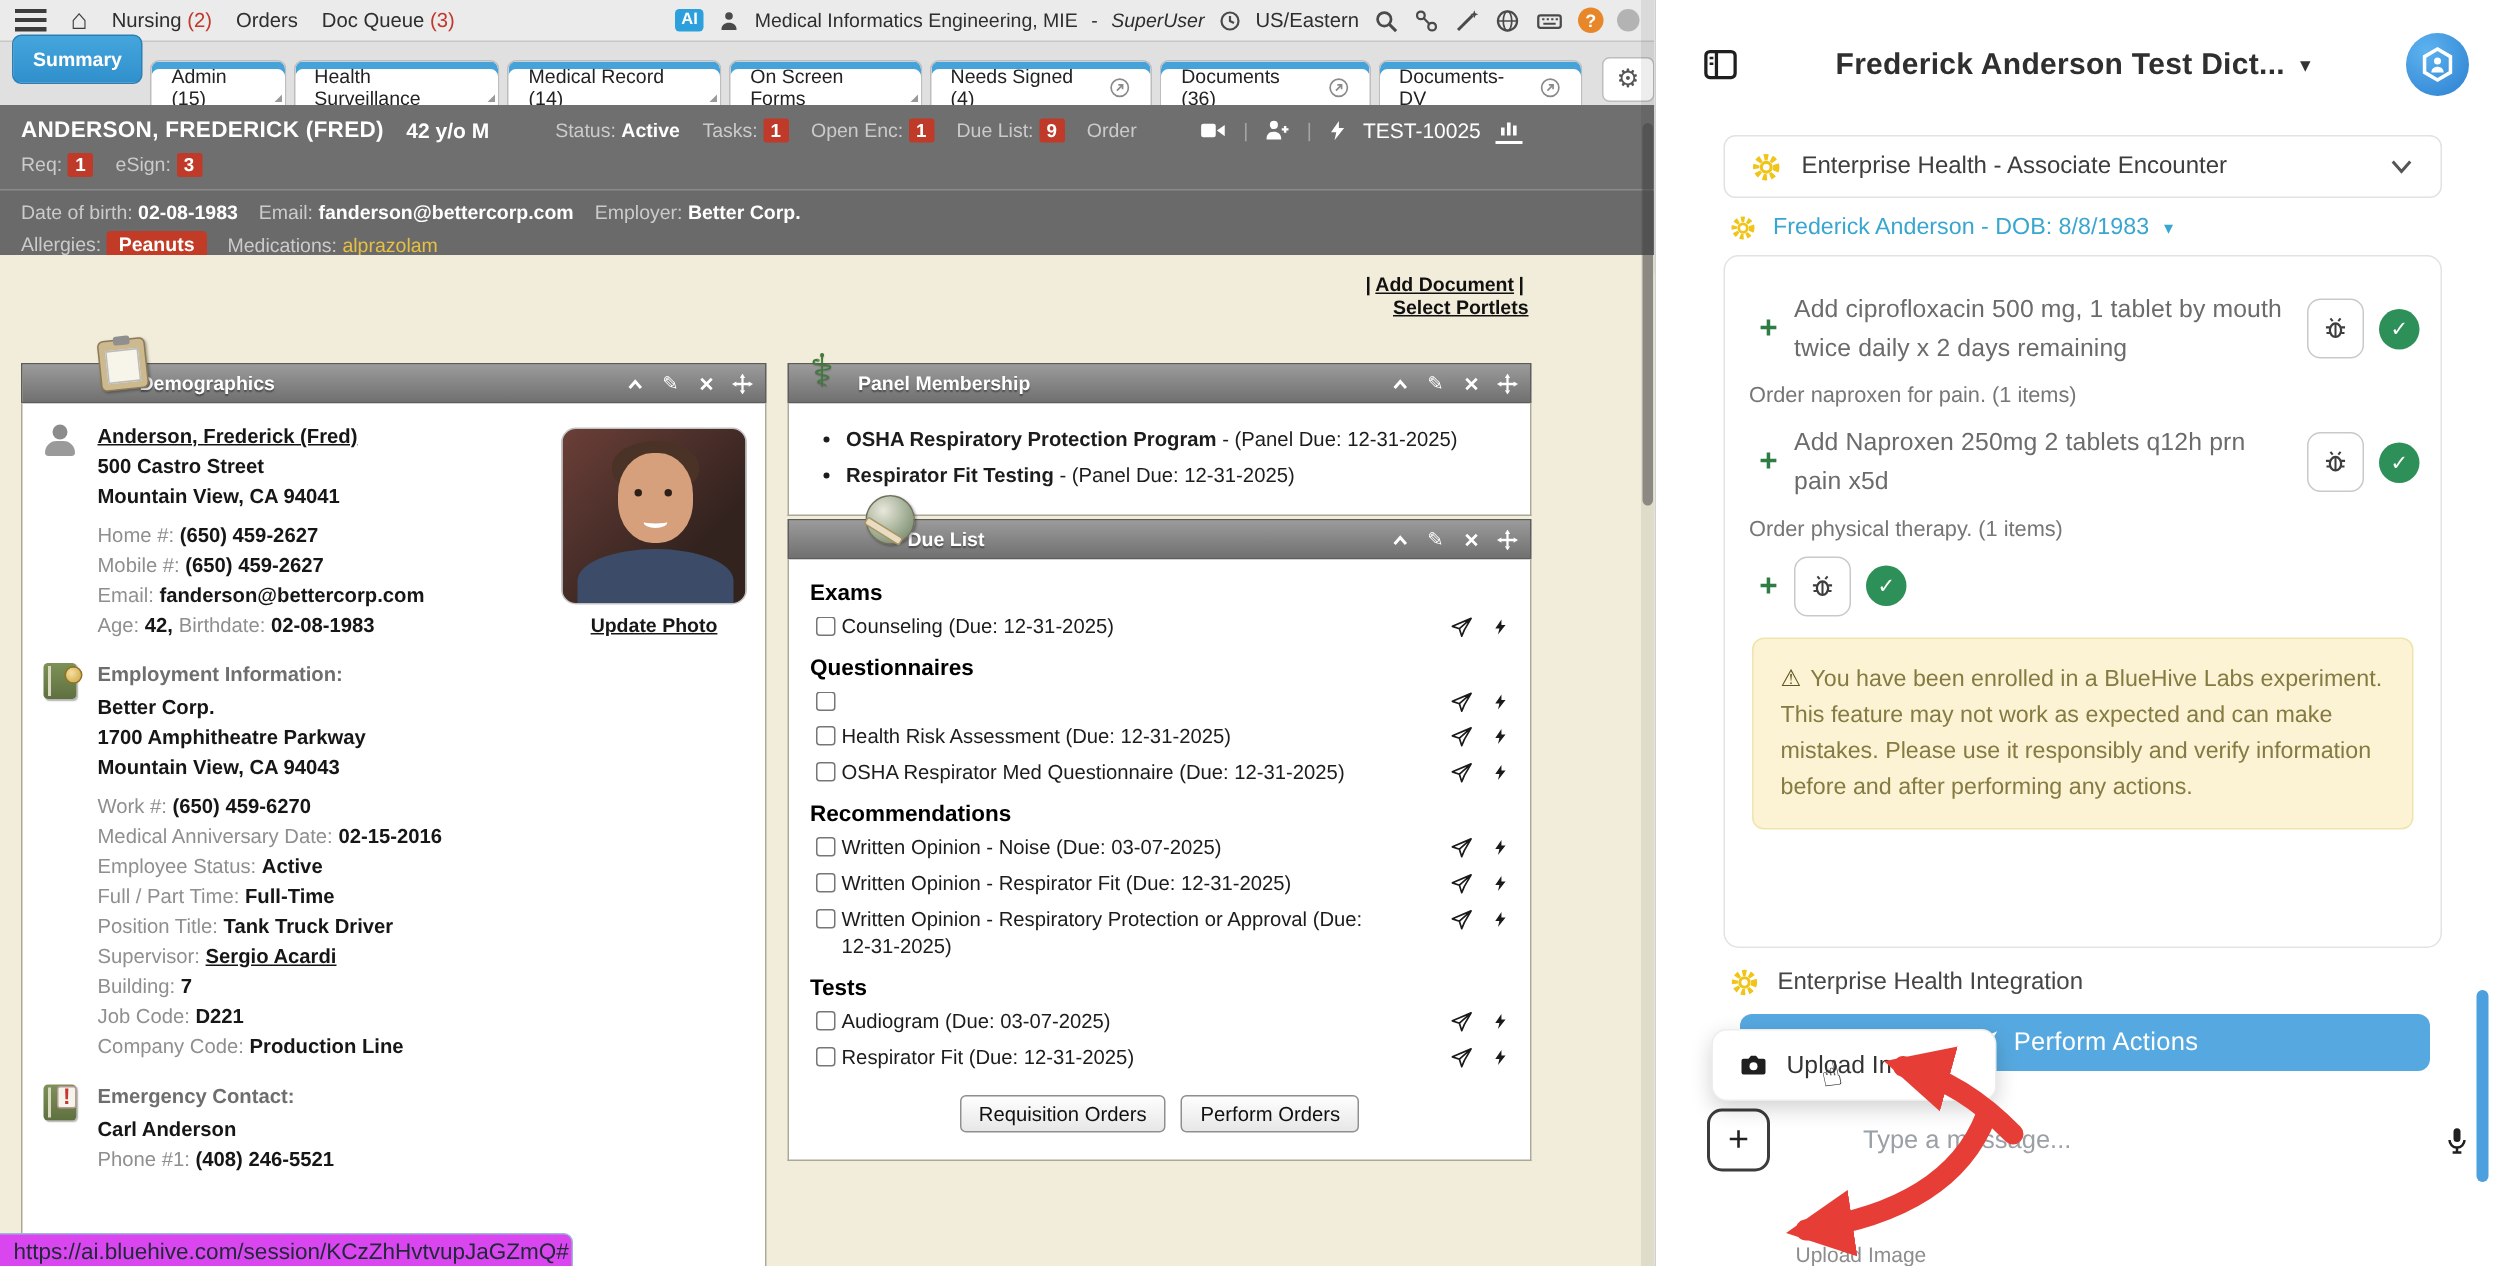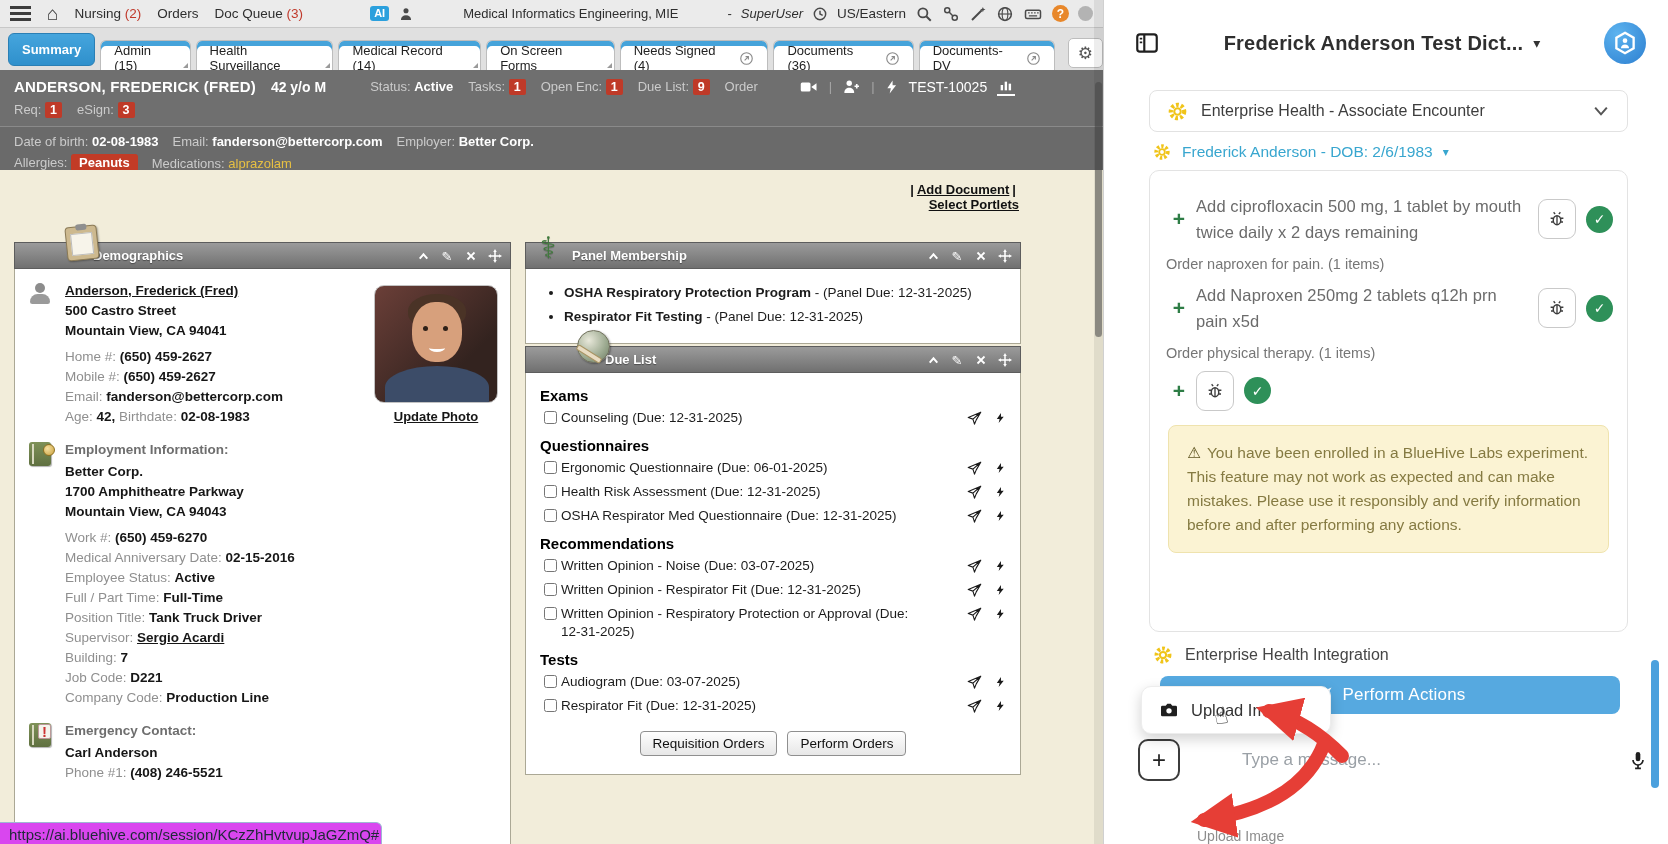--- a/index.html
+++ b/index.html
@@ -14,38 +14,38 @@
   .topbar{position:absolute;left:0;top:0;width:100%;height:28px;background:#ebebeb;
           border-bottom:1px solid #c8c8c8;display:flex;align-items:center;padding:0 10px;
           font-size:13.5px;color:#2e2e2e;gap:16px;}
   .ham{width:21px;height:15px;background:linear-gradient(#3c3c3c 0 3px,transparent 3px 6px,#3c3c3c 6px 9px,transparent 9px 12px,#3c3c3c 12px 15px);cursor:pointer;}
   .homeg{font-size:19px;color:#3c3c3c;line-height:1;}
   .navitem{white-space:nowrap;cursor:pointer;}
   .cnt-red{color:#c0392b;}
   .right-cluster{margin-left:auto;display:flex;align-items:center;gap:9px;white-space:nowrap;}
   .ai-badge{background:#2ba0dd;color:#fff;font-weight:bold;font-size:11px;border-radius:3px;
             padding:2px 4px;line-height:1;}
-  .org{color:#2e2e2e;font-size:13px;margin-left:40px;}
+  .org{color:#2e2e2e;font-size:13px;}
   .role{font-style:italic;font-size:13px;color:#2e2e2e;}
   .tb-ic{display:inline-flex;align-items:center;justify-content:center;color:#4a4a4a;cursor:pointer;}
   .tb-ic svg{display:block;}
   .help-cir{width:17px;height:17px;border-radius:50%;background:#e8872a;color:#fff;font-size:12px;
             font-weight:bold;display:inline-flex;align-items:center;justify-content:center;cursor:pointer;}
   .gray-cir{width:15px;height:15px;border-radius:50%;background:#b3b3b3;display:inline-block;}
 
   
   .tabstrip{position:absolute;left:0;top:28px;width:100%;height:42px;background:#e0e0e0;
             display:flex;align-items:flex-end;padding:0 0 0 8px;gap:5px;}
   .tab{position:relative;height:30px;background:#fff;border:1px solid #bdbdbd;border-bottom:none;
        border-radius:6px 6px 0 0;display:flex;align-items:center;gap:7px;padding:0 13px;
        font-size:13px;color:#222;cursor:pointer;box-shadow:inset 0 5px 0 #45a3da;padding-top:5px;}
   .tab.drop::after{content:"";position:absolute;right:2px;bottom:2px;border-left:5px solid transparent;
        border-bottom:5px solid #9a9a9a;}
   .tab.active{background:linear-gradient(#45a5dd,#2f90cc);color:#fff;font-weight:bold;
-       border:1px solid #2a7fb5;border-radius:6px;height:33px;box-shadow:none;padding-top:0;margin-bottom:4px;}
+       border:1px solid #2a7fb5;border-radius:6px;height:33px;box-shadow:none;padding-top:0;margin-bottom:14px;}
   .gears-btn{height:30px;width:36px;background:#fff;border:1px solid #bdbdbd;border-radius:5px;
        margin-left:8px;margin-bottom:2px;display:flex;align-items:center;justify-content:center;
        font-size:17px;color:#555;cursor:pointer;}
 
   
   .pthead{position:absolute;left:0;top:70px;width:100%;height:56px;background:#6f6f6f;color:#fff;
           padding:7px 14px 0;}
   .ph-row{display:flex;align-items:center;gap:15px;font-size:13px;}
   .ph-row + .ph-row{margin-top:6px;}
   .ph-name{font-size:15px;font-weight:bold;letter-spacing:.2px;}
@@ -621,21 +621,20 @@
                   <svg width="11" height="14">
                     <use href="#s-bolt"></use>
                   </svg>
                 </span>
               </span>
           </div>
 
           <div class="dl-h">Questionnaires</div>
           <div class="dl-row">
             <input type="checkbox" class="cb" style="">
-            <span class="dl-label">Ergonomic Questionnaire (Due: 06-01-2025)</span>
             <span class="dl-acts">
                 <span class="ic">
                   <svg width="15" height="15">
                     <use href="#s-plane"></use>
                   </svg>
                 </span>
                 <span class="ic">
                   <svg width="11" height="14">
                     <use href="#s-bolt"></use>
                   </svg>
@@ -806,21 +805,21 @@
           </svg>
         </span>
     </div>
 
     <div class="pt-link">
       <span style="color:#f0c419;display:flex">
           <svg width="20" height="20">
             <use href="#s-gearflower"></use>
           </svg>
         </span>
-      <span class="pt-link-text">Frederick Anderson - DOB: 2/6/1983</span>
+      <span class="pt-link-text">Frederick Anderson - DOB: 8/8/1983</span>
       <span class="pt-link-caret">▾</span>
     </div>
 
     <div class="orders-card">
       <div class="ord-item">
         <span class="ord-plus">+</span>
         <span class="ord-text">Add ciprofloxacin 500 mg, 1 tablet by mouth twice daily x 2 days remaining</span>
         <span class="bug-btn">
             <svg width="18" height="18">
               <use href="#s-bug"></use>

